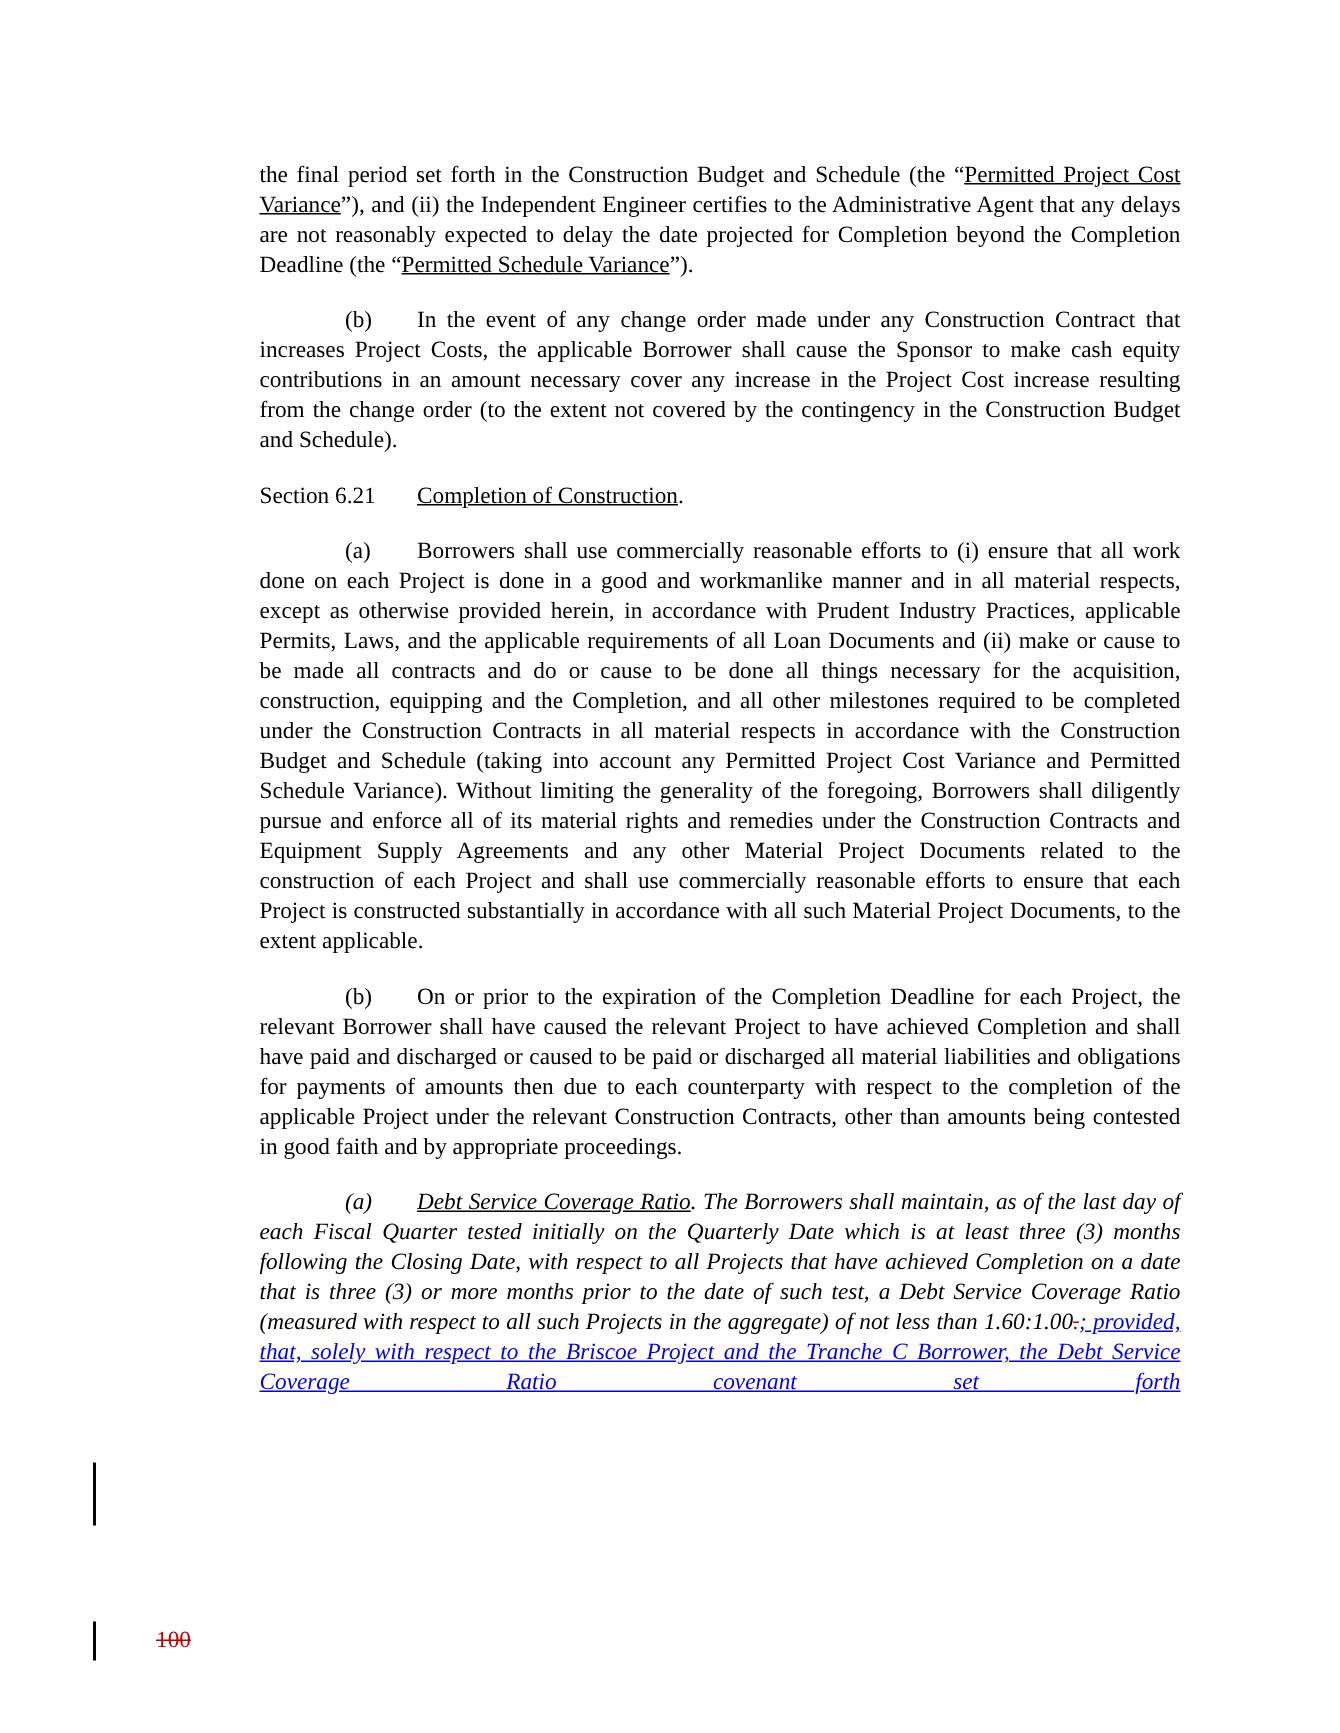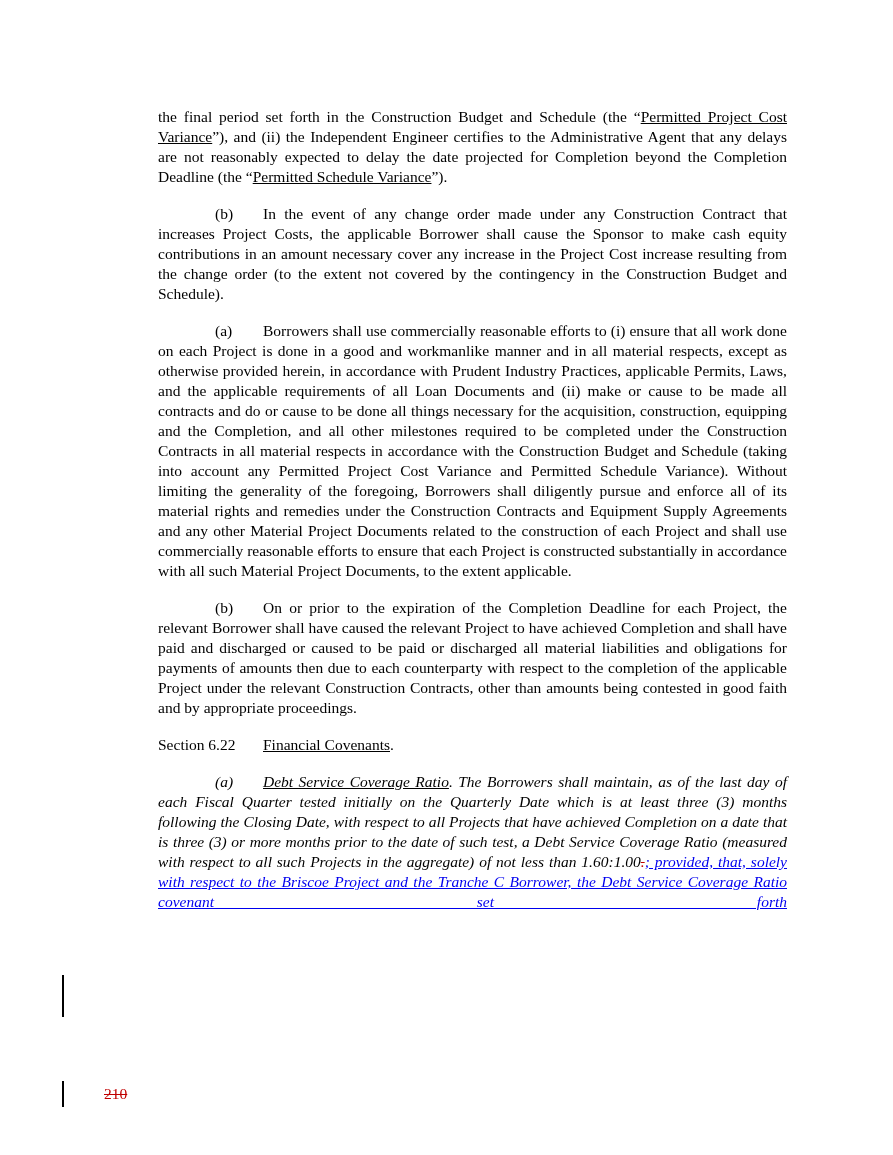--- a/index.html
+++ b/index.html
@@ -29,21 +29,21 @@
   .text-block {
     position: absolute;
     left: 157px;
     top: 107px;
     width: 630px;
     font-size: 15.5px;
     line-height: 20px;
     text-align: justify;
   }
   .para {
-    margin: 0 0 17px 1px;
+    margin: 0 0 17px 16px;
   }
   .para.indented { text-indent: 57px; }
   .para.section  { text-indent: 0; }
   .para.continuation { text-indent: 0; }
   .label {
     display: inline-block;
     text-indent: 0;
   }
   .para.indented .label { width: 48px; }
   .para.section  .label { width: 105px; }
@@ -77,24 +77,24 @@
   }
 </style>
 </head>
 <body>
 
 <div class="page">
 
   <div class="text-block">
       <p class="para continuation"><span>the final period set forth in the Construction Budget and Schedule (the “</span><span class="u">Permitted Project Cost Variance</span><span>”), and (ii) the Independent Engineer certifies to the Administrative Agent that any delays are not reasonably expected to delay the date projected for Completion beyond the Completion Deadline (the “</span><span class="u">Permitted Schedule Variance</span><span>”).</span></p>
       <p class="para indented"><span class="label">(b)</span><span>In the event of any change order made under any Construction Contract that increases Project Costs, the applicable Borrower shall cause the Sponsor to make cash equity contributions in an amount necessary cover any increase in the Project Cost increase resulting from the change order (to the extent not covered by the contingency in the Construction Budget and Schedule).</span></p>
+      <p class="para section"><span class="label">Section 6.21</span><span class="u">Completion of Construction</span><span>.</span></p>
       <p class="para indented"><span class="label">(a)</span><span>Borrowers shall use commercially reasonable efforts to (i) ensure that all work done on each Project is done in a good and workmanlike manner and in all material respects, except as otherwise provided herein, in accordance with Prudent Industry Practices, applicable Permits, Laws, and the applicable requirements of all Loan Documents and (ii) make or cause to be made all contracts and do or cause to be done all things necessary for the acquisition, construction, equipping and the Completion, and all other milestones required to be completed under the Construction Contracts in all material respects in accordance with the Construction Budget and Schedule (taking into account any Permitted Project Cost Variance and Permitted Schedule Variance). Without limiting the generality of the foregoing, Borrowers shall diligently pursue and enforce all of its material rights and remedies under the Construction Contracts and Equipment Supply Agreements and any other Material Project Documents related to the construction of each Project and shall use commercially reasonable efforts to ensure that each Project is constructed substantially in accordance with all such Material Project Documents, to the extent applicable.</span></p>
       <p class="para indented"><span class="label">(b)</span><span>On or prior to the expiration of the Completion Deadline for each Project, the relevant Borrower shall have caused the relevant Project to have achieved Completion and shall have paid and discharged or caused to be paid or discharged all material liabilities and obligations for payments of amounts then due to each counterparty with respect to the completion of the applicable Project under the relevant Construction Contracts, other than amounts being contested in good faith and by appropriate proceedings.</span></p>
-      <p class="para section"><span class="label">Section 6.22</span><span class="u">Financial Covenants</span><span>.</span></p>
       <p class="para indented justify-last"><span class="label">(a)</span><span class="u">Debt Service Coverage Ratio</span><span>. The Borrowers shall maintain, as of the last day of each Fiscal Quarter tested initially on the Quarterly Date which is at least three (3) months following the Closing Date, with respect to all Projects that have achieved Completion on a date that is three (3) or more months prior to the date of such test, a Debt Service Coverage Ratio (measured with respect to all such Projects in the aggregate) of not less than 1.60:1.00</span><span class="del">.</span><span class="ins">; provided, that, solely with respect to the Briscoe Project and the Tranche C Borrower, the Debt Service Coverage Ratio covenant set forth</span></p>
     </div>
 
   <div id="change-bar-paragraph" class="change-bar"></div>
   <div id="change-bar-pagenum" class="change-bar"></div>
 
-  <div class="page-number">210</div>
+  <div class="page-number">100</div>
 
 </div>
 
 </body></html>

